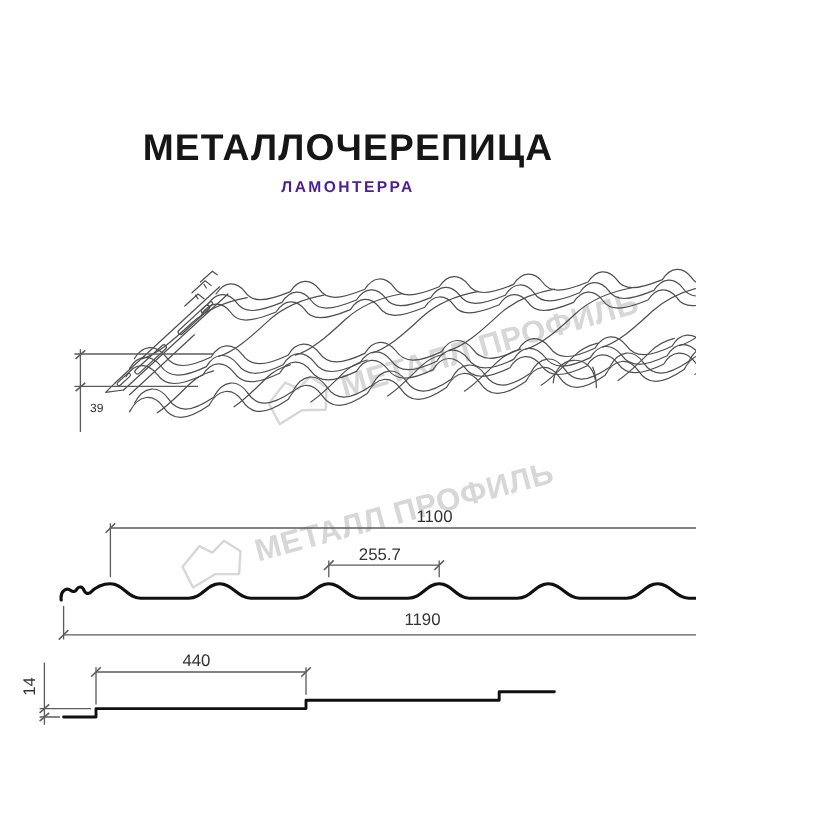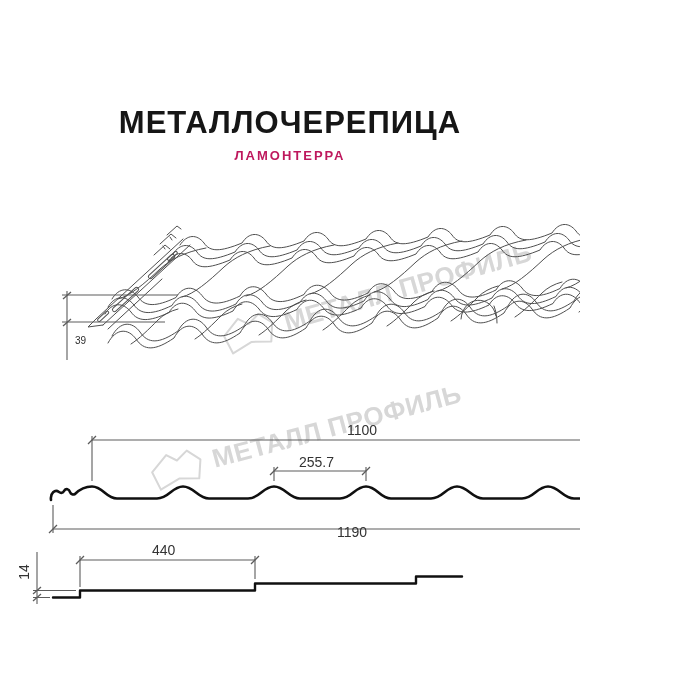--- a/index.html
+++ b/index.html
@@ -1,35 +1,35 @@
 <!DOCTYPE html>
 <html><head>
 <meta charset="utf-8">
 <style>
   html,body{margin:0;padding:0;background:#fff;}
   .stage{position:relative;width:580px;height:700px;background:#ffffff;overflow:hidden;
          font-family:"Liberation Sans",sans-serif;margin-top:48px;}
   .title{position:absolute;top:57px;left:0;right:0;text-align:center;
          font-size:31px;font-weight:800;letter-spacing:1px;color:#161616;}
   .subtitle{position:absolute;top:100px;left:0;right:0;text-align:center;
-         font-size:13px;font-weight:600;letter-spacing:2px;color:#be185d;}
+         font-size:13px;font-weight:600;letter-spacing:2px;color:#4c1d95;}
   .wm{position:absolute;display:flex;align-items:center;gap:9px;
       color:#d7d7d7;font-weight:bold;font-size:26px;letter-spacing:.5px;
       white-space:nowrap;transform-origin:0 50%;z-index:1;}
   #wm1{left:222px;top:273px;transform:rotate(-16deg);}
   #wm2{left:150px;top:409px;transform:rotate(-15deg);}
   .wm svg{display:block;}
   svg.lines{position:absolute;left:0;top:0;z-index:2;}
   .dim{position:absolute;color:#333;font-size:14px;z-index:3;}
   .rot{transform:rotate(-90deg);transform-origin:center center;}
   #d39{left:75px;top:287px;font-size:10px;color:#2e2e2e;}
   #d1100{left:347px;top:374px;text-align:right;}
   #d1833{left:299px;top:406px;}
   #d25{left:649px;top:411px;}
-  #d1190{left:337px;top:476px;}
+  #d1190{left:337px;top:460px;}
   #d350{left:152px;top:494px;}
   #d14{left:16px;top:516px;}
 </style>
 </head>
 <body>
 
 <div class="stage">
 
   <div class="title">МЕТАЛЛОЧЕРЕПИЦА</div>
   <div class="subtitle">ЛАМОНТЕРРА</div>

